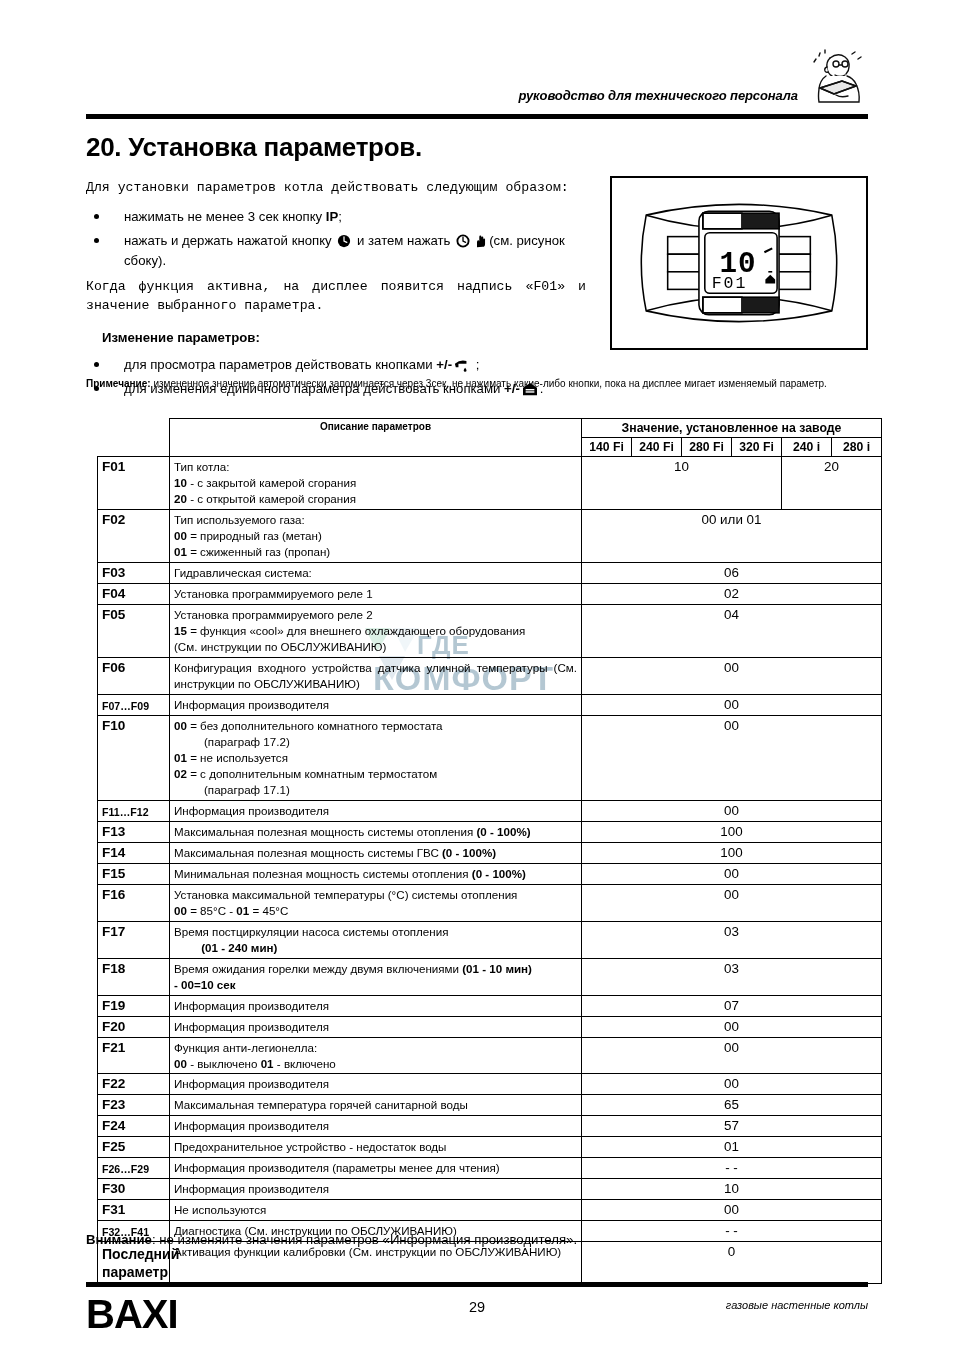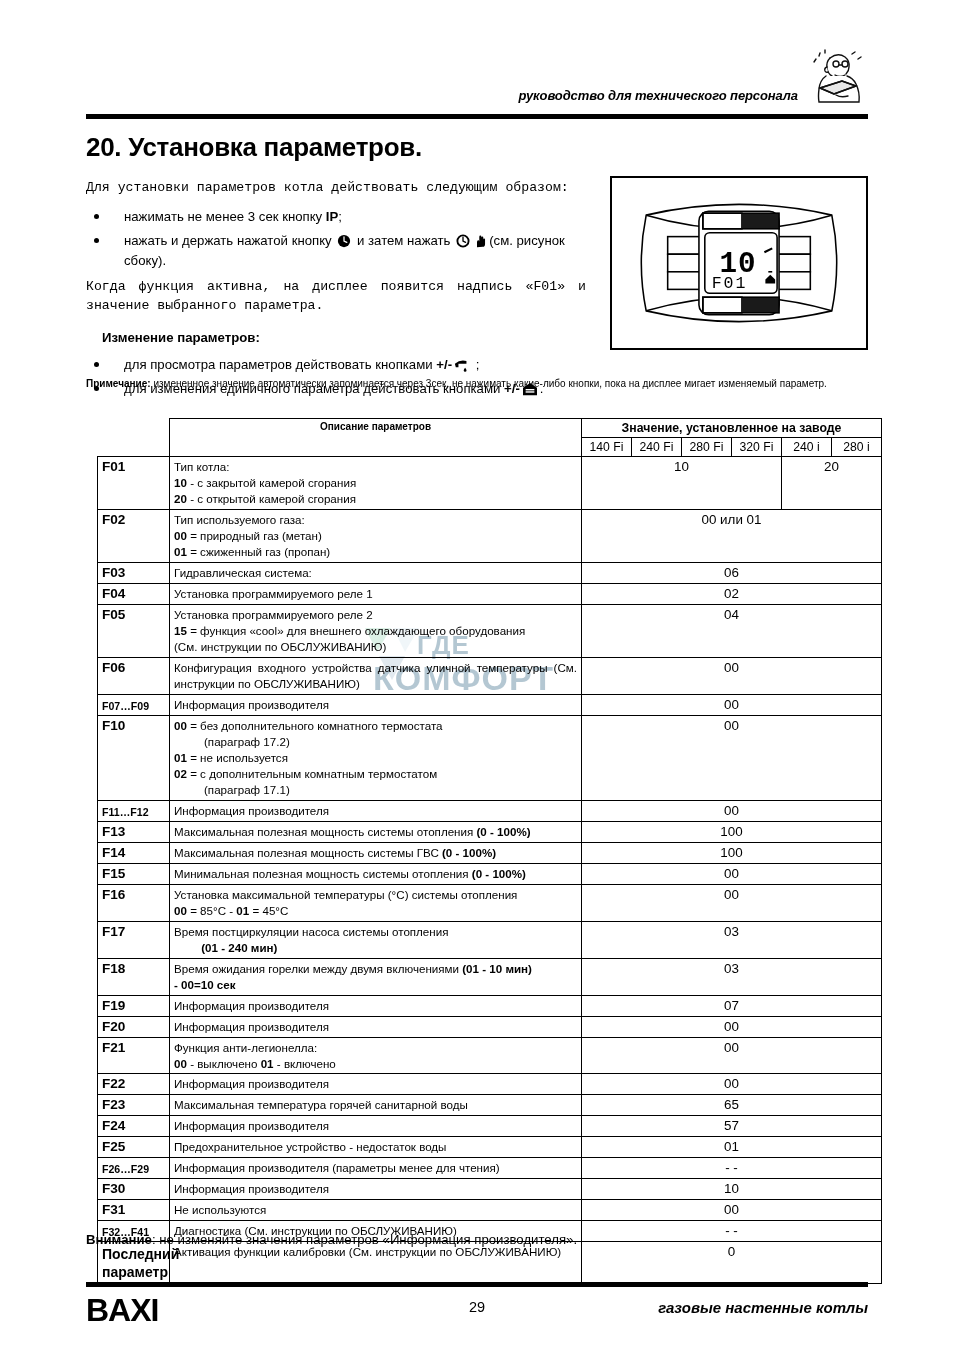--- a/index.html
+++ b/index.html
@@ -185,21 +185,21 @@
     text-align: center;
     vertical-align: middle;
     font-size: 12.3px;
     font-weight: bold;
     padding: 4px 4px;
   }
   th.hdr-model {
     text-align: center;
     vertical-align: middle;
     font-size: 12.2px;
-    font-weight: normal;
+    font-weight: bold;
     padding: 3px 1px;
     white-space: nowrap;
   }
   td.code {
     font-weight: bold;
     font-size: 13.6px;
     text-align: left;
     vertical-align: top;
     padding-left: 6px;
     padding-top: 4px;
@@ -249,39 +249,39 @@
     position: absolute;
     left: 86px;
     top: 1292px;
     width: 782px;
     height: 40px;
   }
   .brand {
     position: absolute;
     left: 0;
     top: 0;
-    font-size: 32px;
+    font-size: 40px;
     font-weight: bold;
     letter-spacing: -1px;
   }
   .pageno {
     position: absolute;
     left: 0;
     right: 0;
     top: 7px;
     text-align: center;
     font-size: 14.5px;
   }
   .footer-right {
     position: absolute;
     right: 0;
     top: 7px;
     font-style: italic;
-    font-weight: bold;
-    font-size: 15px;
+    font-weight: normal;
+    font-size: 11px;
     white-space: nowrap;
     margin-left: 8px;
   }
 </style>
 </head>
 <body>
 
 <div class="page">
 
   <div class="watermark">

